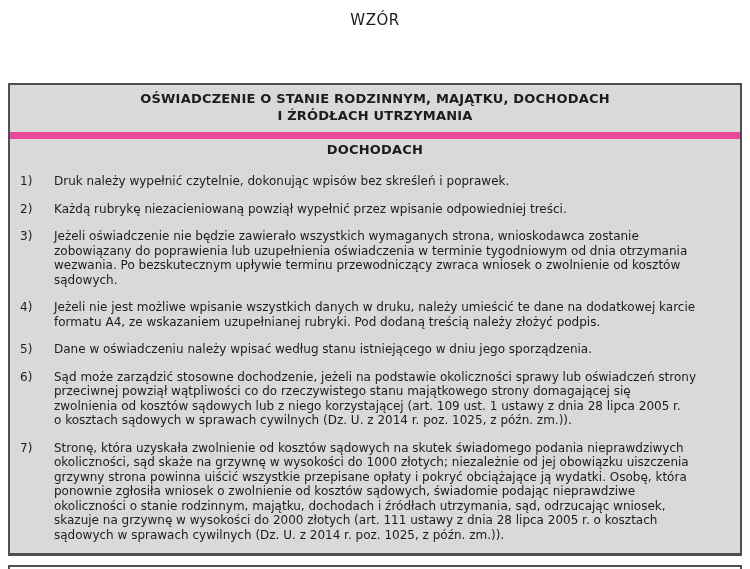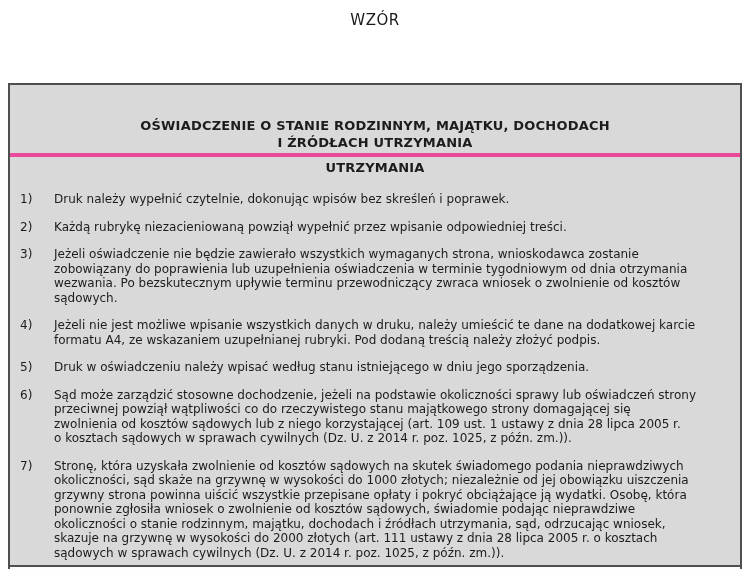--- a/index.html
+++ b/index.html
@@ -29,29 +29,28 @@
     position: absolute;
     left: 8px;
     top: 83px;
     width: 734px;
     box-sizing: border-box;
     border: 2px solid #4f4f4f;
     border-bottom-width: 3px;
     background: #d9d9d9;
   }
   .title-cell {
-    padding: 5px 10px 2px 10px;
-    border-bottom: 4px solid #ec4899;
+    padding: 5px 10px 8px 10px;
+    border-bottom: 7px solid #ec4899;
     text-align: center;
     font-weight: bold;
     font-size: 13px;
     line-height: 17px;
     white-space: pre-line;
     letter-spacing: 0.2px;
-    margin-top: 27px;
   }
   .body-cell {
     padding: 3px 0 5px 0;
   }
   .section-heading {
     text-align: center;
     font-weight: bold;
     font-size: 13px;
     line-height: 16px;
     letter-spacing: 0.2px;
@@ -97,21 +96,21 @@
 
   <div class="wzor">WZÓR</div>
 
   <div class="form-box">
 
     <div class="title-cell">OŚWIADCZENIE O STANIE RODZINNYM, MAJĄTKU, DOCHODACH
 I ŹRÓDŁACH UTRZYMANIA</div>
 
     <div class="body-cell">
 
-      <div class="section-heading">UTRZYMANIA</div>
+      <div class="section-heading">DOCHODACH</div>
 
       <div class="items">
 
         <div class="item">
           <div class="num">1)</div>
           <div class="txt">Druk należy wypełnić czytelnie, dokonując wpisów bez skreśleń i poprawek.</div>
         </div>
 
         <div class="item">
           <div class="num">2)</div>
@@ -127,21 +126,21 @@
         </div>
 
         <div class="item">
           <div class="num">4)</div>
           <div class="txt">Jeżeli nie jest możliwe wpisanie wszystkich danych w druku, należy umieścić te dane na dodatkowej karcie
 formatu A4, ze wskazaniem uzupełnianej rubryki. Pod dodaną treścią należy złożyć podpis.</div>
         </div>
 
         <div class="item">
           <div class="num">5)</div>
-          <div class="txt">Druk w oświadczeniu należy wpisać według stanu istniejącego w dniu jego sporządzenia.</div>
+          <div class="txt">Dane w oświadczeniu należy wpisać według stanu istniejącego w dniu jego sporządzenia.</div>
         </div>
 
         <div class="item">
           <div class="num">6)</div>
           <div class="txt">Sąd może zarządzić stosowne dochodzenie, jeżeli na podstawie okoliczności sprawy lub oświadczeń strony
 przeciwnej powziął wątpliwości co do rzeczywistego stanu majątkowego strony domagającej się
 zwolnienia od kosztów sądowych lub z niego korzystającej (art. 109 ust. 1 ustawy z dnia 28 lipca 2005 r.
 o kosztach sądowych w sprawach cywilnych (Dz. U. z 2014 r. poz. 1025, z późn. zm.)).</div>
         </div>
 

